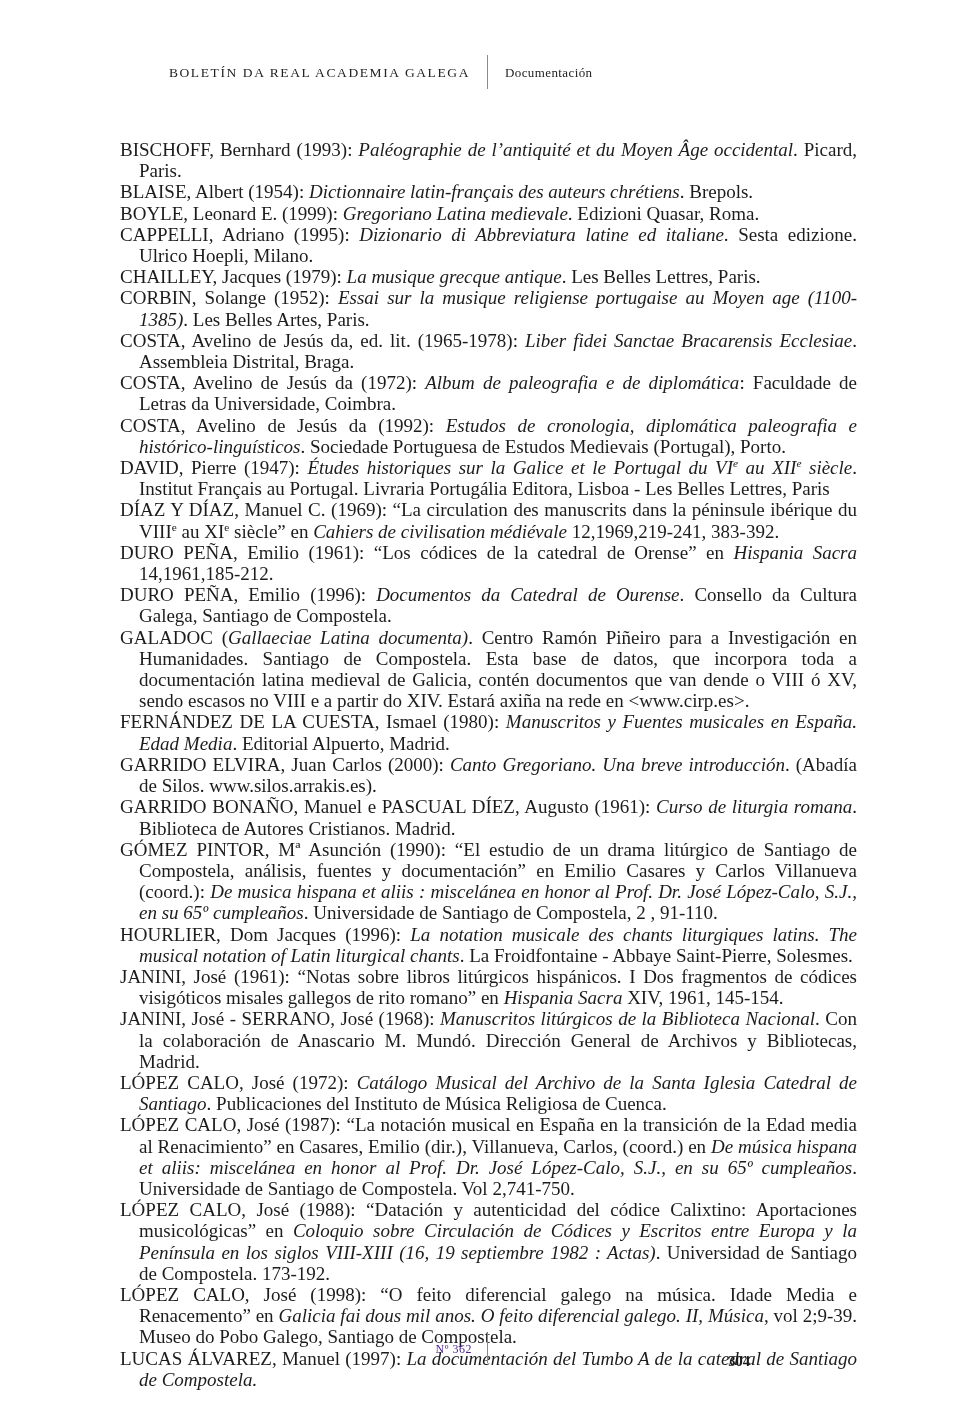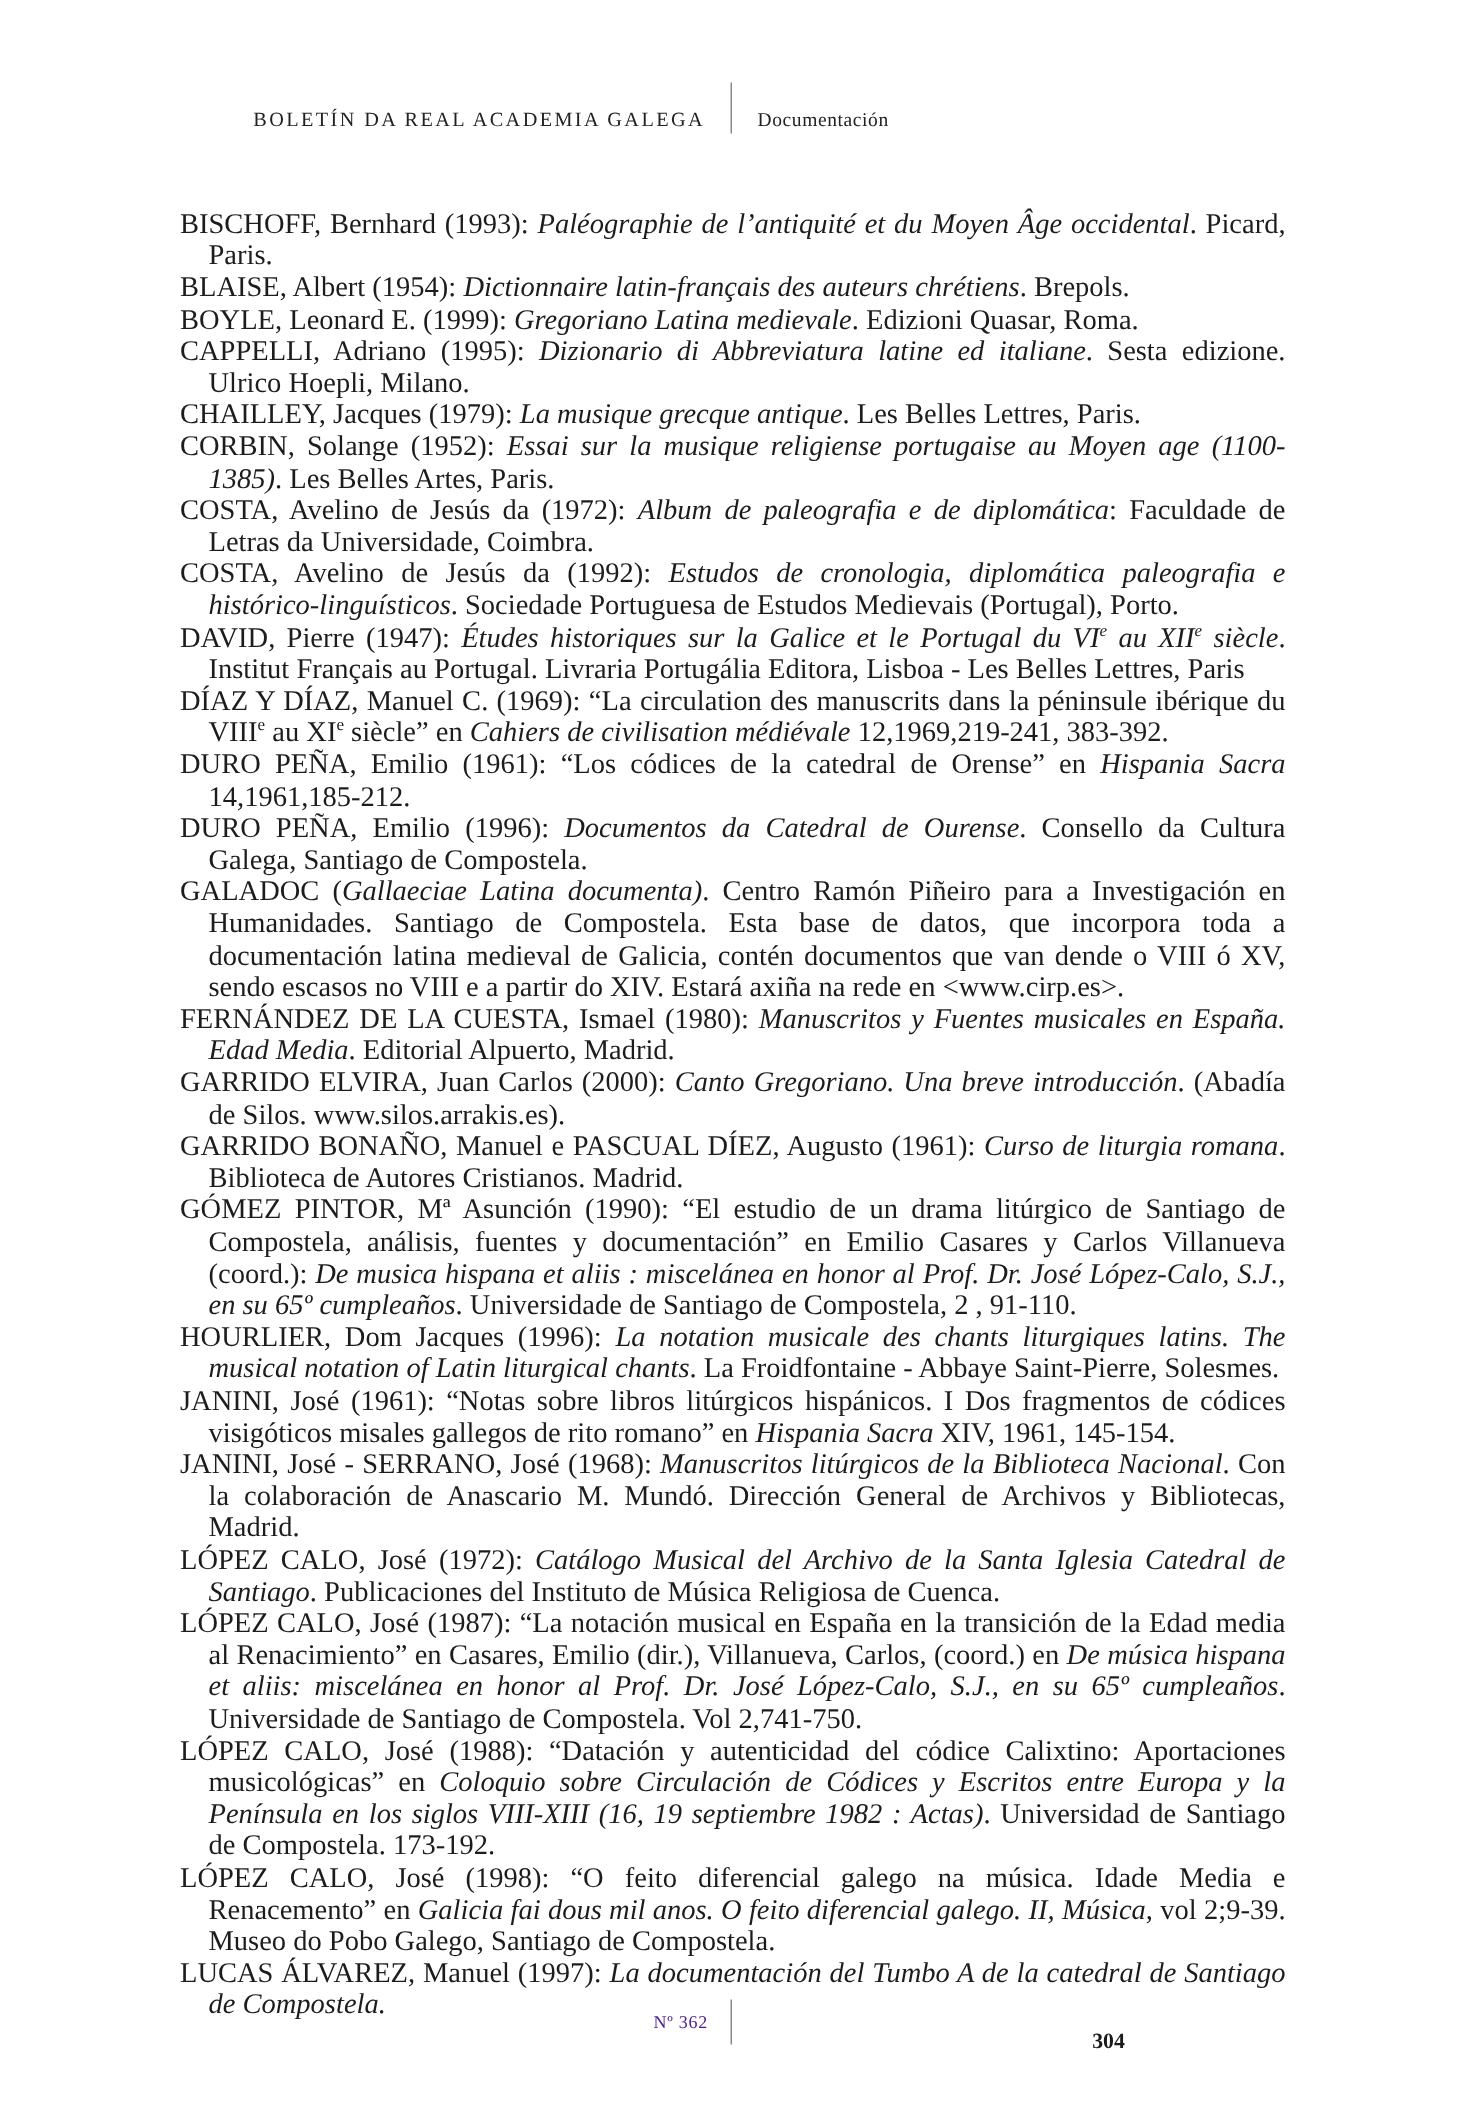--- a/index.html
+++ b/index.html
@@ -9,21 +9,21 @@
     height: 1417px;
     background: #ffffff;
     font-family: "Liberation Serif", "DejaVu Serif", serif;
     color: #1f1f1f;
     overflow: hidden;
   }
   
   .page-header {
     position: absolute;
     top: 55px; left: 0; width: 100%;
-    display: flex; align-items: flex-end;
+    display: flex; align-items: center;
   }
   .h-left { flex: 1; text-align: right; padding-right: 17px; }
   .h-right { flex: 1; text-align: left; padding-left: 17px; }
   .journal-title {
     font-size: 13.5px; letter-spacing: 1.6px; color: #222;
   }
   .section-title { font-size: 13px; color: #222; letter-spacing: 0.4px; }
   .vrule {
     width: 1px; height: 34px; background: #8a8a8a; flex: 0 0 1px;
   }
@@ -70,20 +70,21 @@
     </div>
   </header>
 
   <main class="bibliography" id="bibliography">
       <p class="entry"><span>BISCHOFF, Bernhard (1993): </span><span class="it">Paléographie de l’antiquité et du Moyen Âge occidental</span><span>. Picard, Paris.</span></p>
       <p class="entry"><span>BLAISE, Albert (1954): </span><span class="it">Dictionnaire latin-français des auteurs chrétiens</span><span>. Brepols.</span></p>
       <p class="entry"><span>BOYLE, Leonard E. (1999): </span><span class="it">Gregoriano Latina medievale</span><span>. Edizioni Quasar, Roma.</span></p>
       <p class="entry"><span>CAPPELLI, Adriano (1995): </span><span class="it">Dizionario di Abbreviatura latine ed italiane</span><span>. Sesta edizione. Ulrico Hoepli, Milano.</span></p>
       <p class="entry"><span>CHAILLEY, Jacques (1979): </span><span class="it">La musique grecque antique</span><span>. Les Belles Lettres, Paris.</span></p>
       <p class="entry"><span>CORBIN, Solange (1952): </span><span class="it">Essai sur la musique religiense portugaise au Moyen age (1100-1385)</span><span>. Les Belles Artes, Paris.</span></p>
+      <p class="entry"><span>COSTA, Avelino de Jesús da, ed. lit. (1965-1978): </span><span class="it">Liber fidei Sanctae Bracarensis Ecclesiae</span><span>. Assembleia Distrital, Braga.</span></p>
       <p class="entry"><span>COSTA, Avelino de Jesús da (1972): </span><span class="it">Album de paleografia e de diplomática</span><span>: Faculdade de Letras da Universidade, Coimbra.</span></p>
       <p class="entry"><span>COSTA, Avelino de Jesús da (1992): </span><span class="it">Estudos de cronologia, diplomática paleografia e histórico-linguísticos</span><span>. Sociedade Portuguesa de Estudos Medievais (Portugal), Porto.</span></p>
       <p class="entry"><span>DAVID, Pierre (1947): </span><span class="it">Études historiques sur la Galice et le Portugal du VI</span><sup class="it">e</sup><span class="it"> au XII</span><sup class="it">e</sup><span class="it"> siècle</span><span>. Institut Français au Portugal. Livraria Portugália Editora, Lisboa - Les Belles Lettres, Paris</span></p>
       <p class="entry"><span>DÍAZ Y DÍAZ, Manuel C. (1969): “La circulation des manuscrits dans la péninsule ibérique du VIII</span><sup>e</sup><span> au XI</span><sup>e</sup><span> siècle” en </span><span class="it">Cahiers de civilisation médiévale</span><span> 12,1969,219-241, 383-392.</span></p>
       <p class="entry"><span>DURO PEÑA, Emilio (1961): “Los códices de la catedral de Orense” en </span><span class="it">Hispania Sacra</span><span> 14,1961,185-212.</span></p>
       <p class="entry"><span>DURO PEÑA, Emilio (1996): </span><span class="it">Documentos da Catedral de Ourense</span><span>. Consello da Cultura Galega, Santiago de Compostela.</span></p>
       <p class="entry"><span>GALADOC (</span><span class="it">Gallaeciae Latina documenta)</span><span>. Centro Ramón Piñeiro para a Investigación en Humanidades. Santiago de Compostela. Esta base de datos, que incorpora toda a documentación latina medieval de Galicia, contén documentos que van dende o VIII ó XV, sendo escasos no VIII e a partir do XIV. Estará axiña na rede en &lt;www.cirp.es&gt;.</span></p>
       <p class="entry"><span>FERNÁNDEZ DE LA CUESTA, Ismael (1980): </span><span class="it">Manuscritos y Fuentes musicales en España. Edad Media</span><span>. Editorial Alpuerto, Madrid.</span></p>
       <p class="entry"><span>GARRIDO ELVIRA, Juan Carlos (2000): </span><span class="it">Canto Gregoriano. Una breve introducción</span><span>. (Abadía de Silos. www.silos.arrakis.es).</span></p>
       <p class="entry"><span>GARRIDO BONAÑO, Manuel e PASCUAL DÍEZ, Augusto (1961): </span><span class="it">Curso de liturgia romana</span><span>. Biblioteca de Autores Cristianos. Madrid.</span></p>

